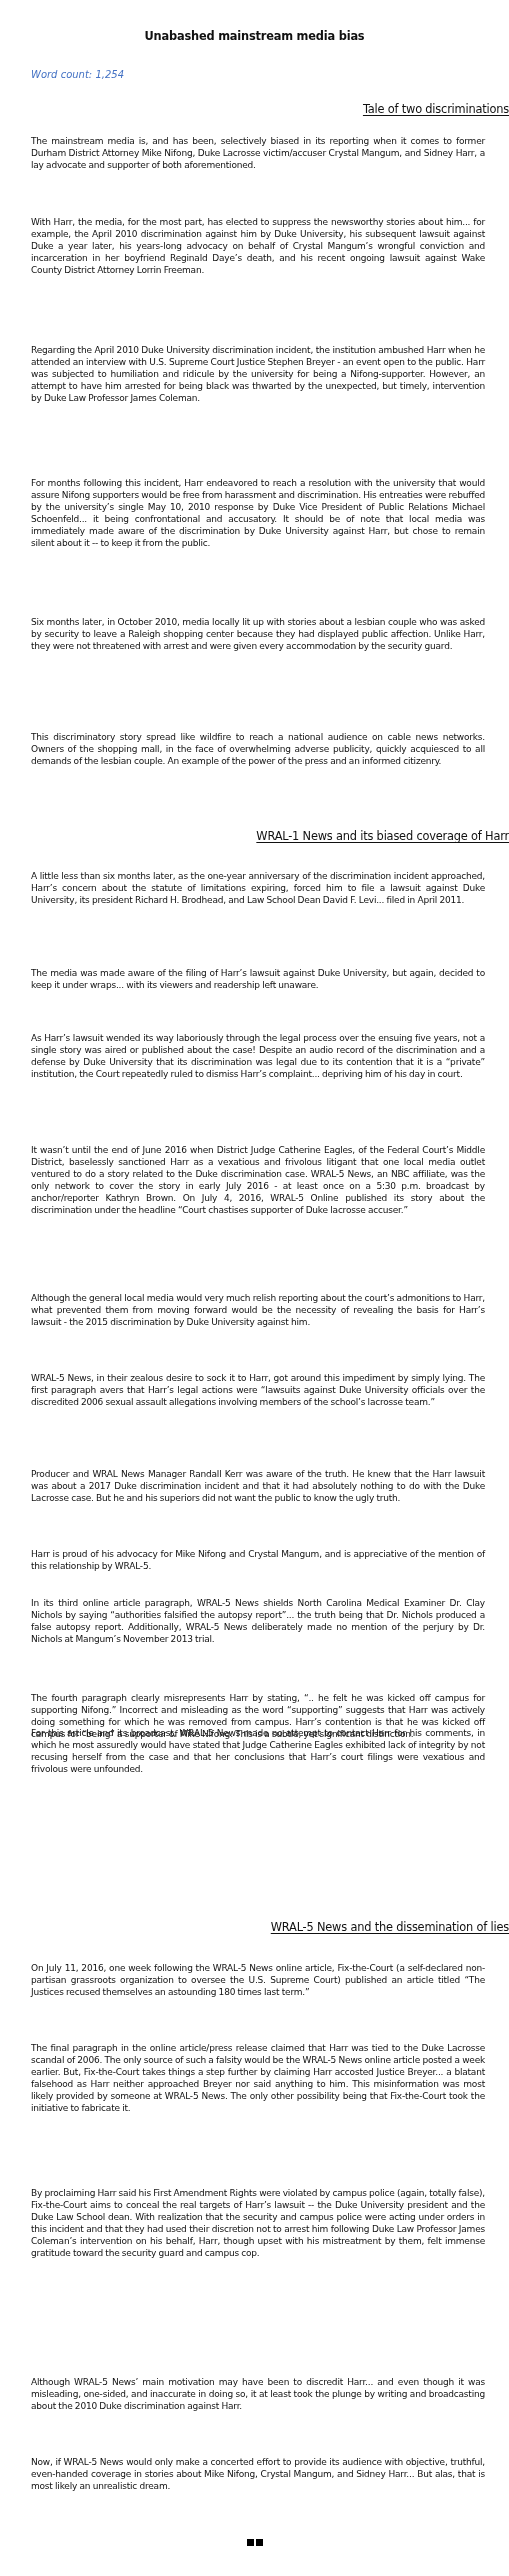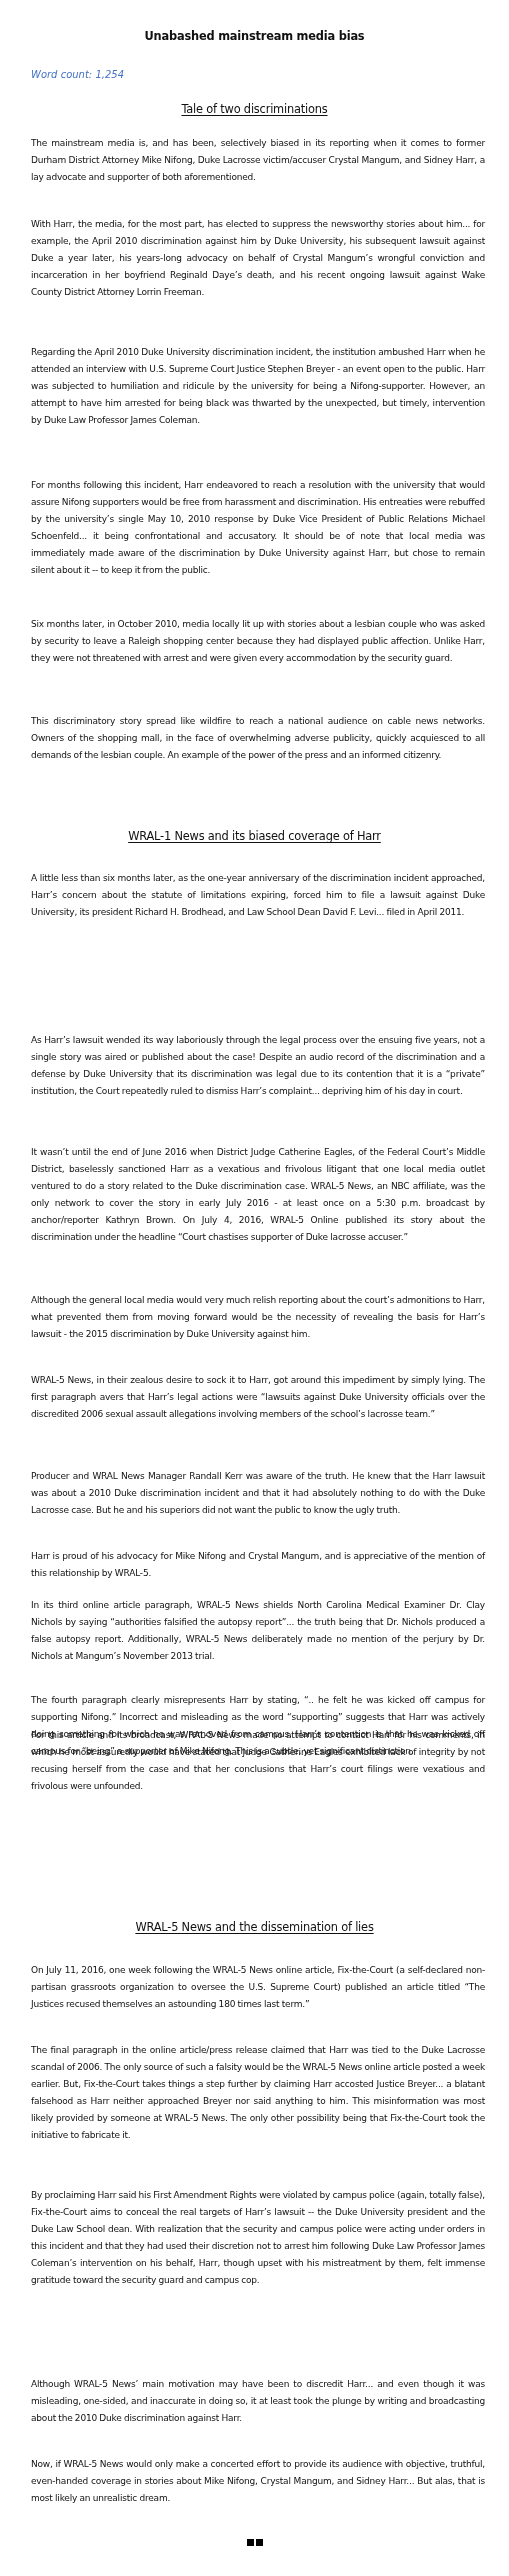--- a/index.html
+++ b/index.html
@@ -10,56 +10,57 @@
   }
   .doc-title {
     position: absolute; top: 29px; left: 0; width: 509px; text-align: center;
     font-size: 11.4px; font-weight: bold; letter-spacing: -0.2px;
   }
   .word-count {
     position: absolute; top: 69px; left: 31px;
     font-size: 10px; font-style: italic; color: #4472C4;
   }
   .section-heading {
-    position: absolute; left: 0; width: 509px; text-align: center;
+    position: absolute; left: 0; width: 509px; text-align: right;
     font-size: 11.4px; text-decoration: underline; text-underline-offset: 1.8px;
     letter-spacing: -0.2px;
   }
   .para {
     position: absolute; left: 31px; width: 454px; margin: 0;
-    font-size: 9px; line-height: 17px; text-align: justify;
+    font-size: 9px; line-height: 12px; text-align: justify;
     letter-spacing: -0.2px; word-spacing: -0.3px;
   }
   .end-mark {
     position: absolute; top: 2539px; left: 247px; display: flex; gap: 1.8px;
   }
   .end-mark span { display: block; width: 7.2px; height: 7.2px; background: #000; }
 </style>
 </head>
 <body>
 
 <div class="page">
   <div class="doc-title">Unabashed mainstream media bias</div>
   <div class="word-count">Word count: 1,254</div>
 
   <div class="section-heading" style="top:102px">Tale of two discriminations</div>
   <p class="para" style="top:135px">The mainstream media is, and has been, selectively biased in its reporting when it comes to former Durham District Attorney Mike Nifong, Duke Lacrosse victim/accuser Crystal Mangum, and Sidney Harr, a lay advocate and supporter of both aforementioned.</p>
   <p class="para" style="top:216px">With Harr, the media, for the most part, has elected to suppress the newsworthy stories about him... for example, the April 2010 discrimination against him by Duke University, his subsequent lawsuit against Duke a year later, his years-long advocacy on behalf of Crystal Mangum’s wrongful conviction and incarceration in her boyfriend Reginald Daye’s death, and his recent ongoing lawsuit against Wake County District Attorney Lorrin Freeman.</p>
   <p class="para" style="top:344px">Regarding the April 2010 Duke University discrimination incident, the institution ambushed Harr when he attended an interview with U.S. Supreme Court Justice Stephen Breyer - an event open to the public.  Harr was subjected to humiliation and ridicule by the university for being a Nifong-supporter.  However, an attempt to have him arrested for being black was thwarted by the unexpected, but timely, intervention by Duke Law Professor James Coleman.</p>
   <p class="para" style="top:477px">For months following this incident, Harr endeavored to reach a resolution with the university that would assure Nifong supporters would be free from harassment and discrimination.  His entreaties were rebuffed by the university’s single May 10, 2010 response by Duke Vice President of Public Relations Michael Schoenfeld... it being confrontational and accusatory.  It should be of note that local media was immediately made aware of the discrimination by Duke University against Harr, but chose to remain silent about it -- to keep it from the public.</p>
   <p class="para" style="top:616px">Six months later, in October 2010, media locally lit up with stories about a lesbian couple who was asked by security to leave a Raleigh shopping center because they had displayed public affection.  Unlike Harr, they were not threatened with arrest and were given every accommodation by the security guard.</p>
-  <p class="para" style="top:713px">This discriminatory story spread like wildfire to reach a national audience on cable news networks.  Owners of the shopping mall, in the face of overwhelming adverse publicity, quickly acquiesced to all demands of the lesbian couple.  An example of the power of the press and an informed citizenry.</p>
+  <p class="para" style="top:731px">This discriminatory story spread like wildfire to reach a national audience on cable news networks.  Owners of the shopping mall, in the face of overwhelming adverse publicity, quickly acquiesced to all demands of the lesbian couple.  An example of the power of the press and an informed citizenry.</p>
 
   <div class="section-heading" style="top:829px">WRAL-1 News and its biased coverage of Harr</div>
   <p class="para" style="top:870px">A little less than six months later, as the one-year anniversary of the discrimination incident approached, Harr’s concern about the statute of limitations expiring, forced him to file a lawsuit against Duke University, its president Richard H. Brodhead, and Law School Dean David F. Levi... filed in April 2011.</p>
+  <p class="para" style="top:967px">The media was made aware of the filing of Harr’s lawsuit against Duke University, but again, decided to keep it under wraps... with its viewers and readership left unaware.</p>
   <p class="para" style="top:1032px">As Harr’s lawsuit wended its way laboriously through the legal process over the ensuing five years, not a single story was aired or published about the case!  Despite an audio record of the discrimination and a defense by Duke University that its discrimination was legal due to its contention that it is a “private” institution, the Court repeatedly ruled to dismiss Harr’s complaint... depriving him of his day in court.</p>
   <p class="para" style="top:1144px">It wasn’t until the end of June 2016 when District Judge Catherine Eagles, of the Federal Court’s Middle District, baselessly sanctioned Harr as a vexatious and frivolous litigant that one local media outlet ventured to do a story related to the Duke discrimination case.  WRAL-5 News, an NBC affiliate, was the only network to cover the story in early July 2016 - at least once on a 5:30 p.m. broadcast by anchor/reporter Kathryn Brown.  On July 4, 2016, WRAL-5 Online published its story about the discrimination under the headline “Court chastises supporter of Duke lacrosse accuser.”</p>
   <p class="para" style="top:1292px">Although the general local media would very much relish reporting about the court’s admonitions to Harr, what prevented them from moving forward would be the necessity of revealing the basis for Harr’s lawsuit - the 2015 discrimination by Duke University against him.</p>
   <p class="para" style="top:1372px">WRAL-5 News, in their zealous desire to sock it to Harr, got around this impediment by simply lying.  The first paragraph avers that Harr’s legal actions were “lawsuits against Duke University officials over the discredited 2006 sexual assault allegations involving members of the school’s lacrosse team.”</p>
-  <p class="para" style="top:1468px">Producer and WRAL News Manager Randall Kerr was aware of the truth.  He knew that the Harr lawsuit was about a 2010 Duke discrimination incident and that it had absolutely nothing to do with the Duke Lacrosse case.  But he and his superiors did not want the public to know the ugly truth.</p>
+  <p class="para" style="top:1468px">Producer and WRAL News Manager Randall Kerr was aware of the truth.  He knew that the Harr lawsuit was about a 2017 Duke discrimination incident and that it had absolutely nothing to do with the Duke Lacrosse case.  But he and his superiors did not want the public to know the ugly truth.</p>
   <p class="para" style="top:1548px">Harr is proud of his advocacy for Mike Nifong and Crystal Mangum, and is appreciative of the mention of this relationship by WRAL-5.</p>
   <p class="para" style="top:1597px">In its third online article paragraph, WRAL-5 News shields North Carolina Medical Examiner Dr. Clay Nichols by saying “authorities falsified the autopsy report”... the truth being that Dr. Nichols produced a false autopsy report.  Additionally, WRAL-5 News deliberately made no mention of the perjury by Dr. Nichols at Mangum’s November 2013 trial.</p>
   <p class="para" style="top:1692px">The fourth paragraph clearly misrepresents Harr by stating, “.. he felt he was kicked off campus for supporting Nifong.”  Incorrect and misleading as the word “supporting” suggests that Harr was actively doing something for which he was removed from campus.  Harr’s contention is that he was kicked off campus for “being” a supporter of Mike Nifong.  This is a subtle, yet significant distinction.</p>
   <p class="para" style="top:1727px">For this article and its broadcast, WRAL-5 News made no attempt to contact Harr for his comments, in which he most assuredly would have stated that Judge Catherine Eagles exhibited lack of integrity by not recusing herself from the case and that her conclusions that Harr’s court filings were vexatious and frivolous were unfounded.</p>
 
   <div class="section-heading" style="top:1920px">WRAL-5 News and the dissemination of lies</div>
   <p class="para" style="top:1962px">On July 11, 2016, one week following the WRAL-5 News online article, Fix-the-Court (a self-declared non-partisan grassroots organization to oversee the U.S. Supreme Court) published an article titled “The Justices recused themselves an astounding 180 times last term.”</p>
   <p class="para" style="top:2042px">The final paragraph in the online article/press release claimed that Harr was tied to the Duke Lacrosse scandal of 2006.  The only source of such a falsity would be the WRAL-5 News online article posted a week earlier.  But, Fix-the-Court takes things a step further by claiming Harr accosted Justice Breyer... a blatant falsehood as Harr neither approached Breyer nor said anything to him.  This misinformation was most likely provided by someone at WRAL-5 News.  The only other possibility being that Fix-the-Court took the initiative to fabricate it.</p>
   <p class="para" style="top:2187px">By proclaiming Harr said his First Amendment Rights were violated by campus police (again, totally false), Fix-the-Court aims to conceal the real targets of Harr’s lawsuit -- the Duke University president and the Duke Law School dean.  With realization that the security and campus police were acting under orders in this incident and that they had used their discretion not to arrest him following Duke Law Professor James Coleman’s intervention on his behalf, Harr, though upset with his mistreatment by them, felt immense gratitude toward the security guard and campus cop.</p>
 

